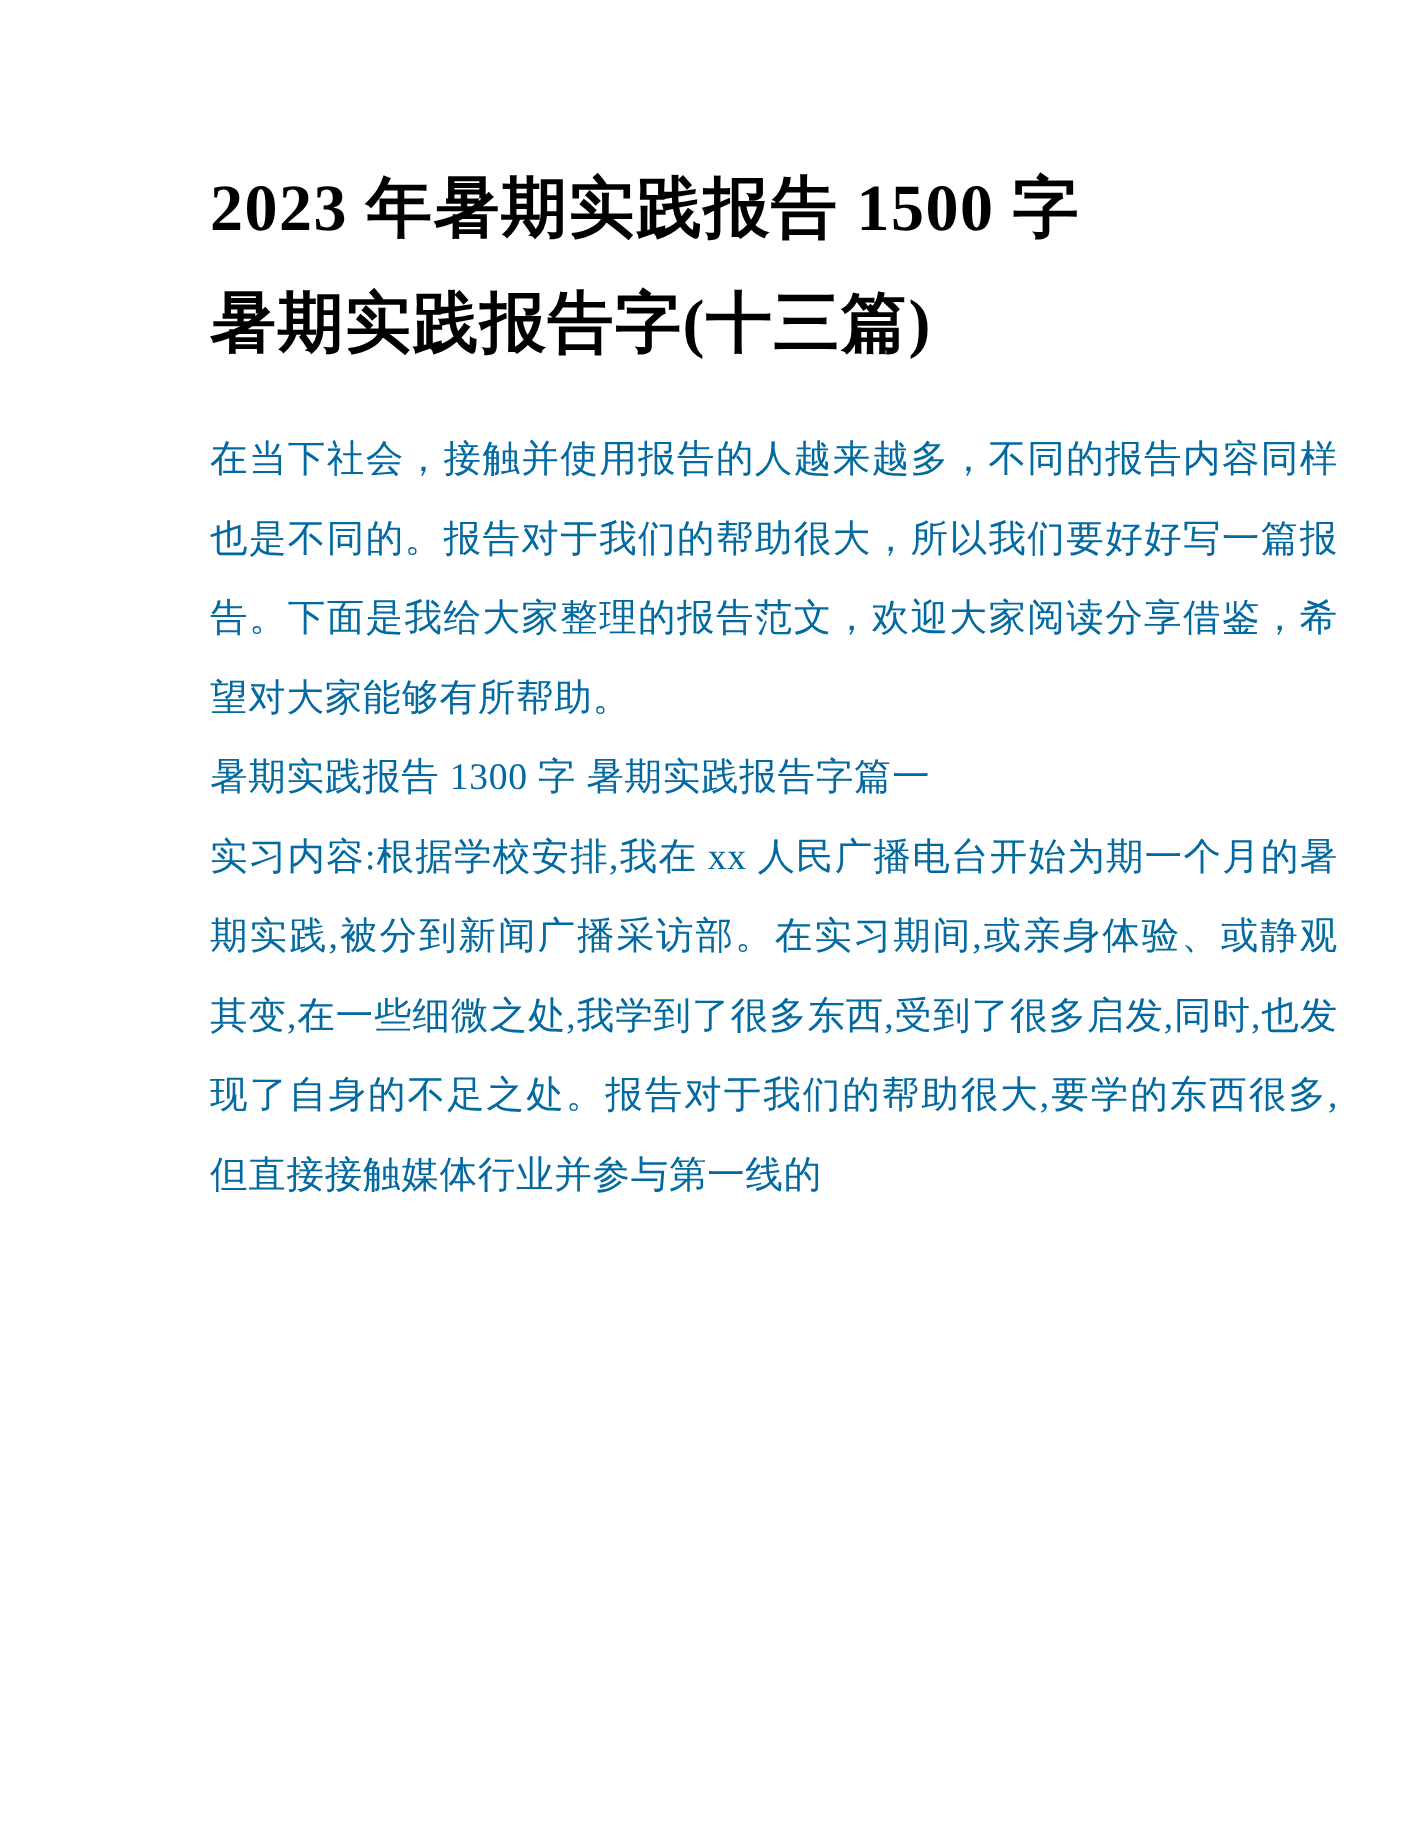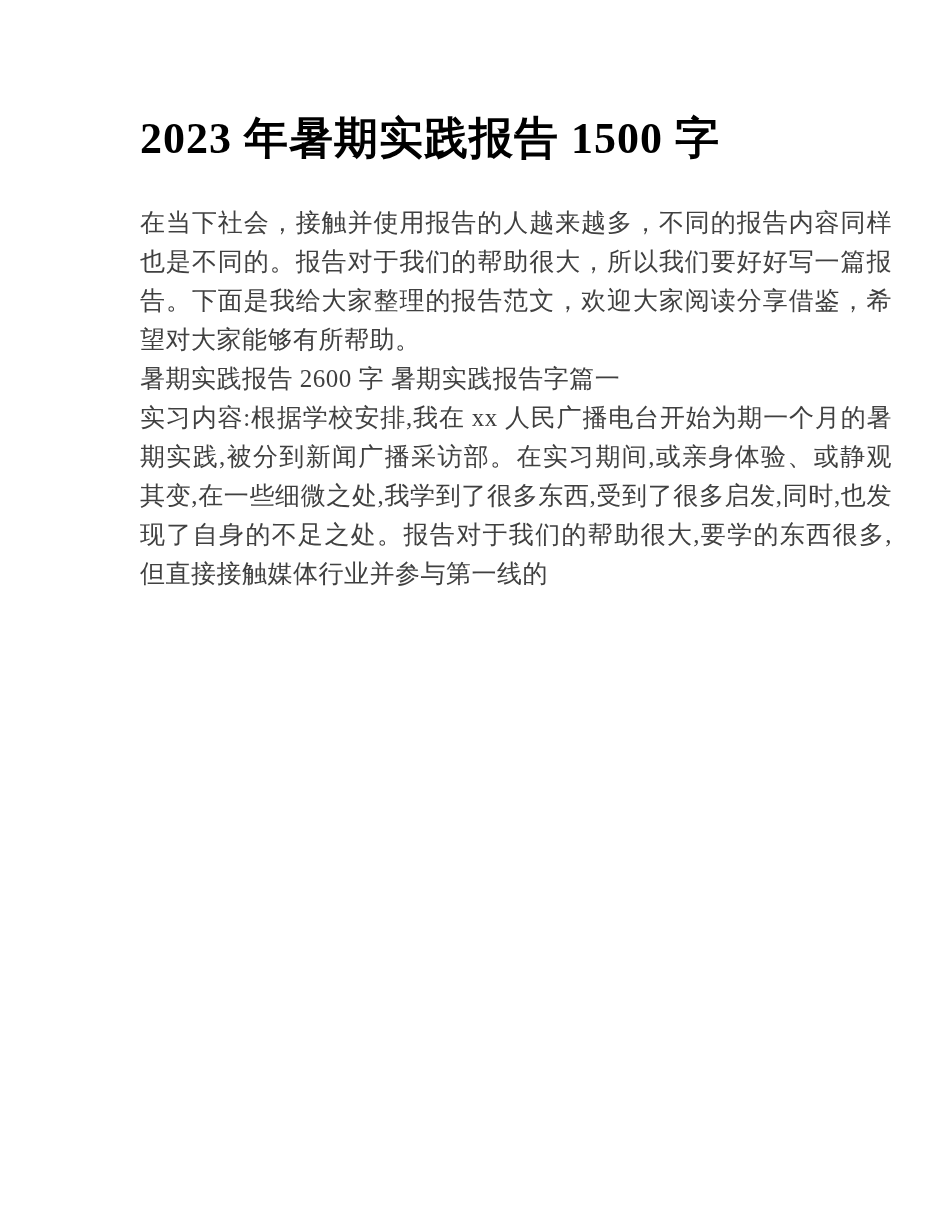--- a/index.html
+++ b/index.html
@@ -26,32 +26,33 @@
     letter-spacing: 1px;
     color: #000000;
   }
   .doc-title .title-line {
     display: block;
     white-space: nowrap;
   }
   .doc-body p {
     margin: 0;
     font-size: 25px;
-    line-height: 39px;
+    line-height: 53px;
     text-align: justify;
     letter-spacing: 0.5px;
-    color: #404040;
+    color: #0369a1;
   }
 </style>
 </head>
 <body>
 
 <div class="page">
   <h1 class="doc-title">
     <span class="title-line">2023 年暑期实践报告 1500 字</span>
+    <span class="title-line">暑期实践报告字(十三篇)</span>
   </h1>
 
   <div class="doc-body">
     <p>在当下社会，接触并使用报告的人越来越多，不同的报告内容同样也是不同的。报告对于我们的帮助很大，所以我们要好好写一篇报告。下面是我给大家整理的报告范文，欢迎大家阅读分享借鉴，希望对大家能够有所帮助。</p>
-    <p>暑期实践报告 2600 字 暑期实践报告字篇一</p>
+    <p>暑期实践报告 1300 字 暑期实践报告字篇一</p>
     <p>实习内容:根据学校安排,我在 xx 人民广播电台开始为期一个月的暑期实践,被分到新闻广播采访部。在实习期间,或亲身体验、或静观其变,在一些细微之处,我学到了很多东西,受到了很多启发,同时,也发现了自身的不足之处。报告对于我们的帮助很大,要学的东西很多,但直接接触媒体行业并参与第一线的</p>
   </div>
 </div>
 
 </body></html>

